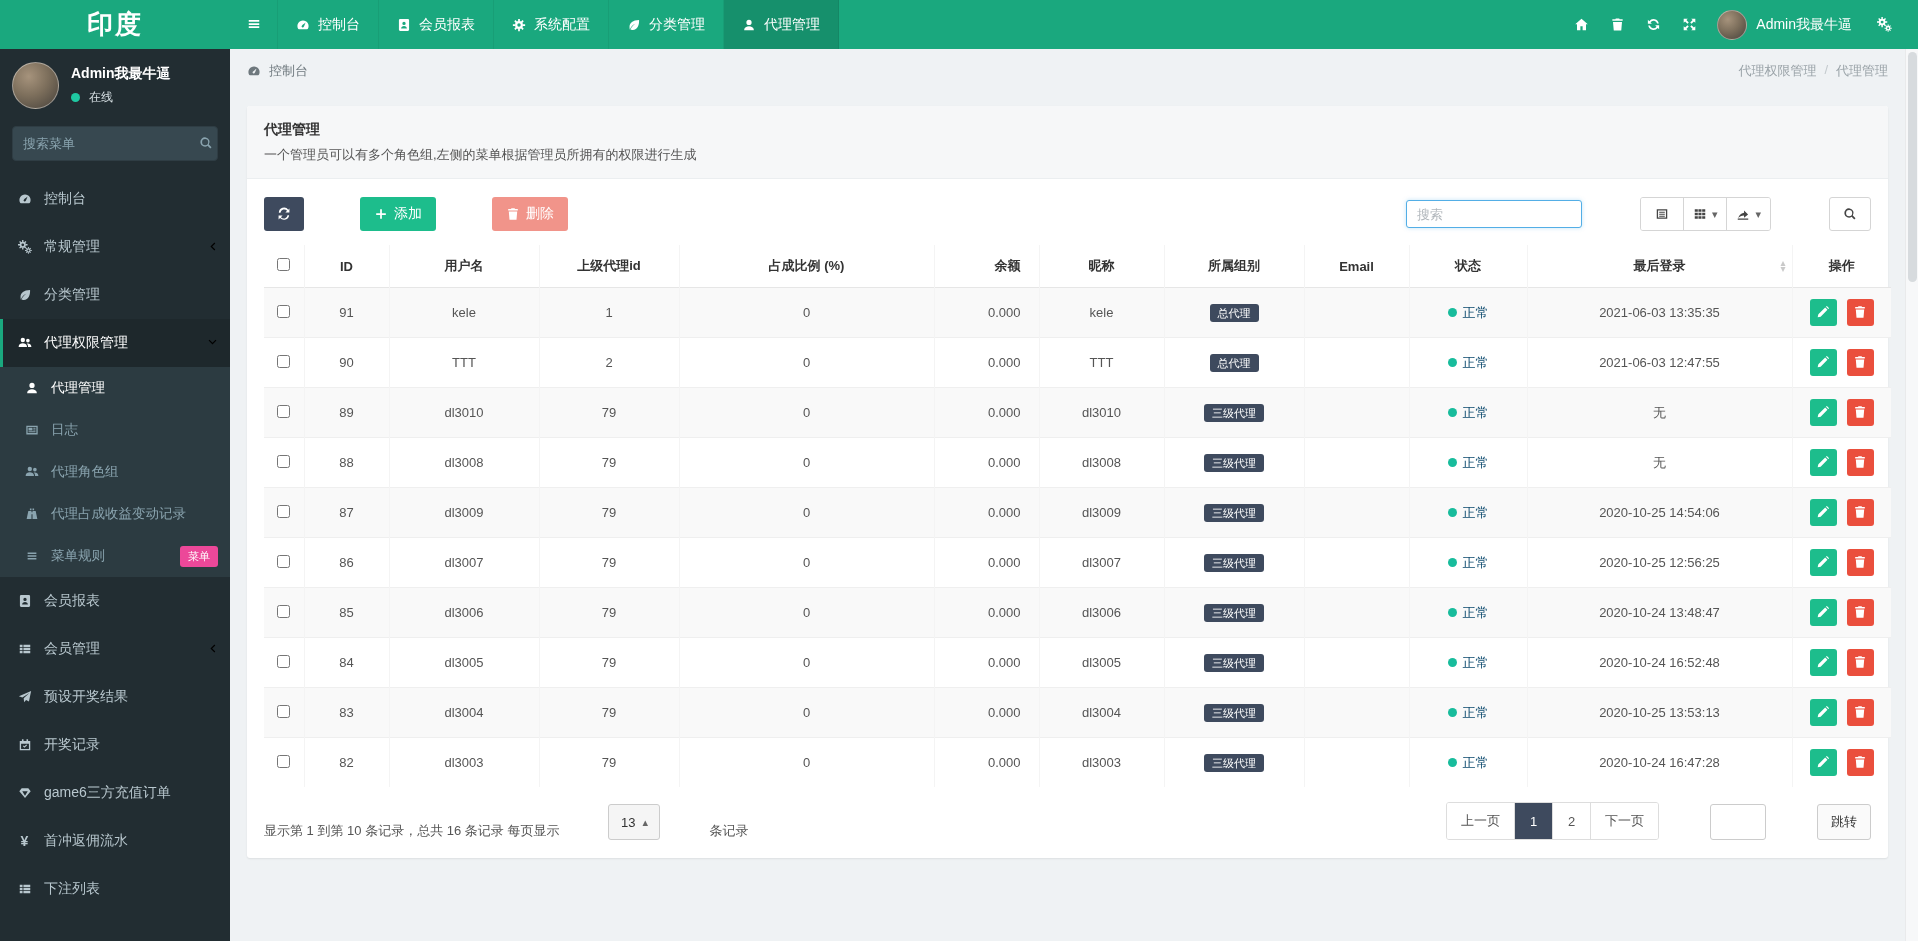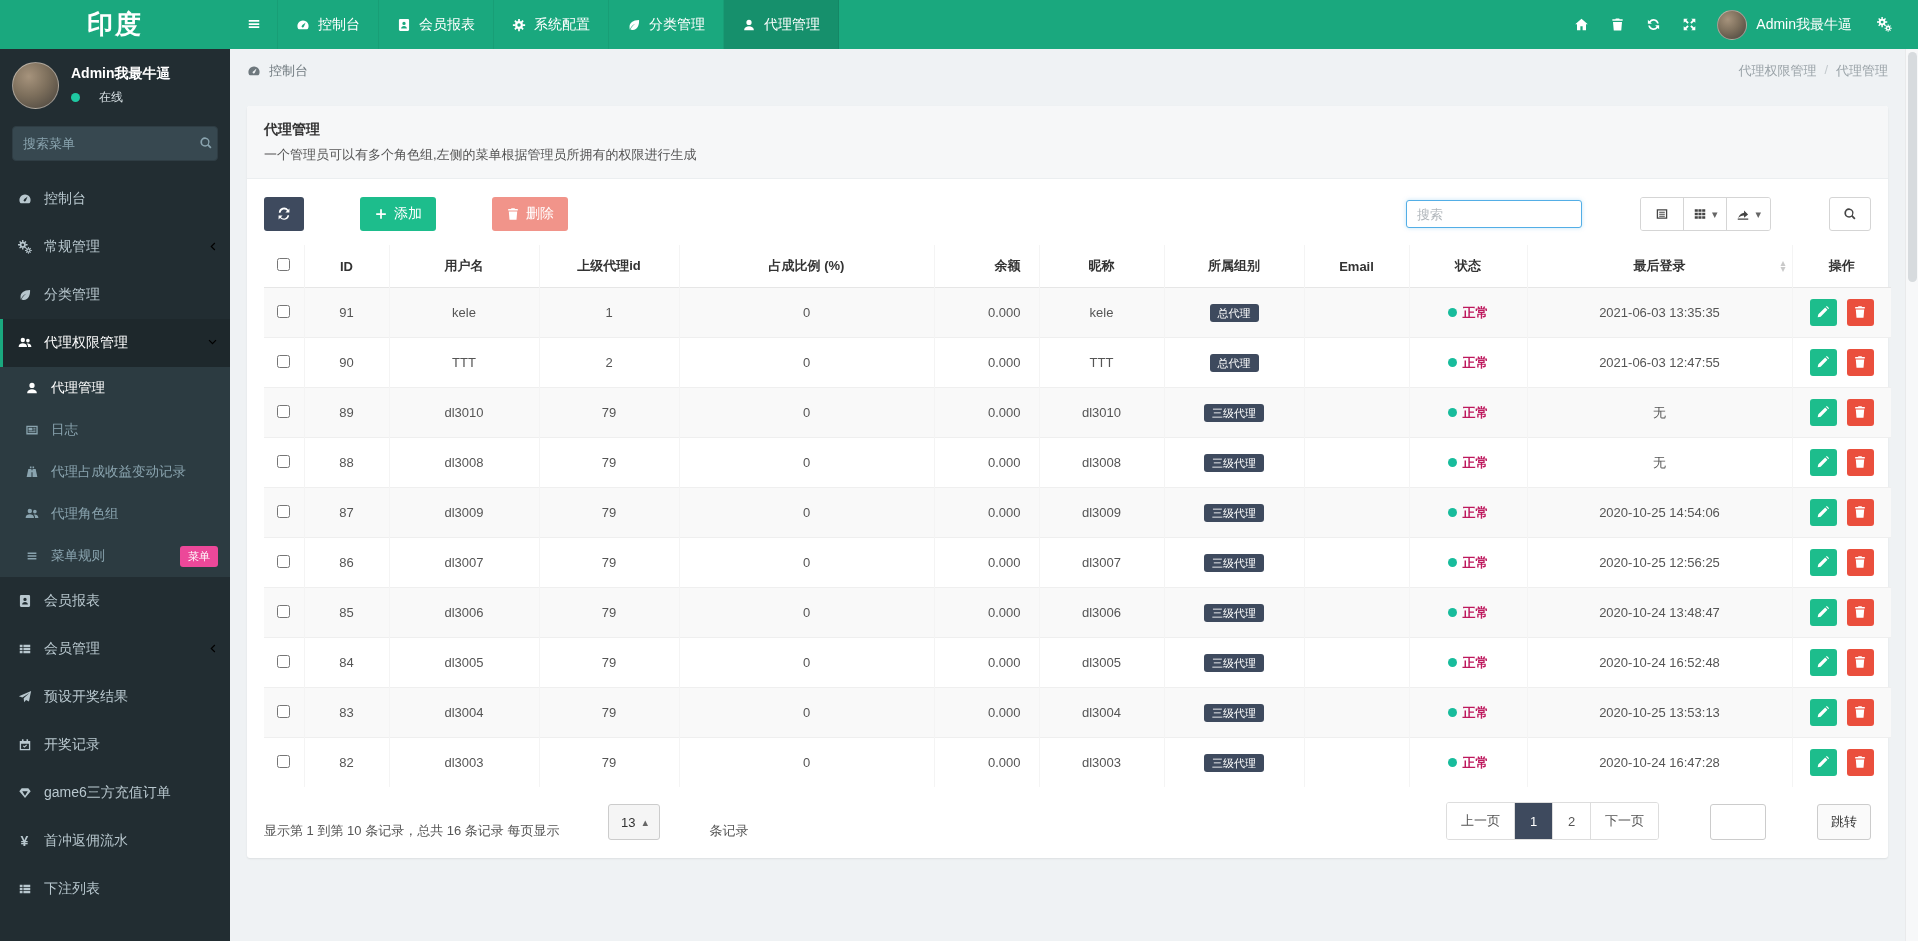--- a/index.html
+++ b/index.html
@@ -23,21 +23,21 @@
   .nav-ico svg { width:15px; height:15px; }
   .nav-user { display:flex; align-items:center; gap:9px; color:#fff; font-size:14px; margin:0 14px 0 10px; cursor:pointer; }
   .avatar { border-radius:50%; background:radial-gradient(circle at 35% 30%, #a6937c 0%, #7d6f5c 45%, #45403a 100%); border:1px solid rgba(255,255,255,.4); }
   .avatar.small { width:30px; height:30px; }
 
   
   .sidebar { position:fixed; top:49px; left:0; bottom:0; width:230px; background:#222d32; z-index:15; overflow:hidden; }
   .user-panel { display:flex; align-items:center; gap:12px; padding:13px 12px 11px; }
   .avatar.big { width:47px; height:47px; }
   .up-name { color:#fff; font-weight:bold; font-size:14px; margin-bottom:6px; }
-  .up-status { color:#d9e2e6; font-size:12px; display:flex; align-items:center; gap:19px; }
+  .up-status { color:#d9e2e6; font-size:12px; display:flex; align-items:center; gap:9px; }
   .dot { width:9px; height:9px; border-radius:50%; background:#1fc8a2; display:inline-block; }
   .side-search { margin:6px 12px 14px; height:35px; background:#374850; border:1px solid #2f3d44;
     border-radius:4px; display:flex; align-items:center; padding:0 10px; }
   .side-search input { flex:1; background:transparent; border:none; outline:none; color:#ccd; font-size:13px; }
   .side-search input::placeholder { color:#8aa4af; }
   .side-search .icon { color:#8aa4af; }
   .menu { list-style:none; }
   .menu-item { height:48px; display:flex; align-items:center; gap:11px; padding:0 12px 0 13px;
     color:#b8c7ce; font-size:14px; cursor:pointer; border-left:3px solid transparent; white-space:nowrap; }
   .menu-item .icon { width:17px; text-align:center; flex:0 0 17px; }
@@ -83,21 +83,21 @@
 
   table { width:100%; border-collapse:collapse; table-layout:fixed; }
   th { font-weight:bold; color:#333; padding:12px 6px; text-align:center; position:relative; }
   td { padding:11px 6px; color:#555; text-align:center; white-space:nowrap; overflow:hidden; }
   thead tr { border-bottom:1px solid #e6e6e6; }
   tbody tr { border-top:1px solid #efefef; }
   tbody tr:nth-child(odd) { background:#f9f9f9; }
   th + th, td + td { border-left:1px solid #f4f4f4; }
   .col-right { text-align:right; padding-right:18px; }
   .badge-group { background:#3e4a5e; color:#fff; padding:3px 8px; border-radius:3px; font-size:11px; }
-  .status { color:#be185d; display:inline-flex; align-items:center; gap:6px;font-weight:bold; }
+  .status { color:#0c4a6e; display:inline-flex; align-items:center; gap:6px; }
   .status .dot { background:#18bc9c; }
   .op-btn { width:27px; height:27px; border:none; border-radius:3px; color:#fff;
     display:inline-flex; align-items:center; justify-content:center; cursor:pointer; }
   .op-edit { background:#1dbd8c; }
   .op-del { background:#ea4f3d; margin-left:6px; }
   .sort-carets { position:absolute; right:6px; top:50%; transform:translateY(-50%);
     display:flex; flex-direction:column; line-height:6px; color:#c9c9c9; font-size:10px; }
 
   .table-footer { display:flex; align-items:flex-end; margin-top:15px; color:#555;gap:40px; }
   .page-size { margin:0 9px; height:36px; min-width:52px; background:#f5f5f5; border:1px solid #ccc; border-radius:3px;
@@ -258,30 +258,30 @@
         <li class="menu-item">
          <span class="icon"><svg viewBox="0 0 16 16">
               <path fill-rule="evenodd" d="M1.5 3h13v10h-13zM3 4.5v7h10v-7z"></path>
               <path d="M4 5.5h4.5v3H4zM9.5 5.5H12v1H9.5zM9.5 7.5H12v1H9.5zM4 9.5h8v1H4z"></path>
             </svg></span>
          <span>日志</span>
 
        </li>
         <li class="menu-item">
          <span class="icon"><svg viewBox="0 0 16 16">
+              <path d="M5.5 7a2.5 2.5 0 1 0 0-5 2.5 2.5 0 0 0 0 5zm5.8.3a2.1 2.1 0 1 0 0-4.2 2.1 2.1 0 0 0 0 4.2zM5.5 8.2c-2.3 0-4.7 1.2-4.7 3.4v1h9.4v-1c0-2.2-2.4-3.4-4.7-3.4zm5.8.3c-.5 0-1 .1-1.5.2 1 .8 1.6 1.8 1.6 2.9v1h3.8v-.9c0-1.9-2-3.2-3.9-3.2z"></path>
+            </svg></span>
+         <span>代理角色组</span>
+
+       </li>
+        <li class="menu-item">
+         <span class="icon"><svg viewBox="0 0 16 16">
               <path d="M5.6 1.8h1.8v2H5.6zM8.6 1.8h1.8v2H8.6zM1.9 13.8 3.8 4.6h3.6v9.2zM8.6 13.8V4.6h3.6l1.9 9.2zM7.4 6h1.2v2.4H7.4z"></path>
             </svg></span>
          <span>代理占成收益变动记录</span>
-
-       </li>
-        <li class="menu-item">
-         <span class="icon"><svg viewBox="0 0 16 16">
-              <path d="M5.5 7a2.5 2.5 0 1 0 0-5 2.5 2.5 0 0 0 0 5zm5.8.3a2.1 2.1 0 1 0 0-4.2 2.1 2.1 0 0 0 0 4.2zM5.5 8.2c-2.3 0-4.7 1.2-4.7 3.4v1h9.4v-1c0-2.2-2.4-3.4-4.7-3.4zm5.8.3c-.5 0-1 .1-1.5.2 1 .8 1.6 1.8 1.6 2.9v1h3.8v-.9c0-1.9-2-3.2-3.9-3.2z"></path>
-            </svg></span>
-         <span>代理角色组</span>
 
        </li>
         <li class="menu-item">
          <span class="icon"><svg viewBox="0 0 16 16">
               <path d="M3 4h10v1.6H3zM3 7.2h10v1.6H3zM3 10.4h10v1.6H3z"></path>
             </svg></span>
          <span>菜单规则</span>
          <span class="menu-badge">菜单</span>
        </li>
       </ul>

